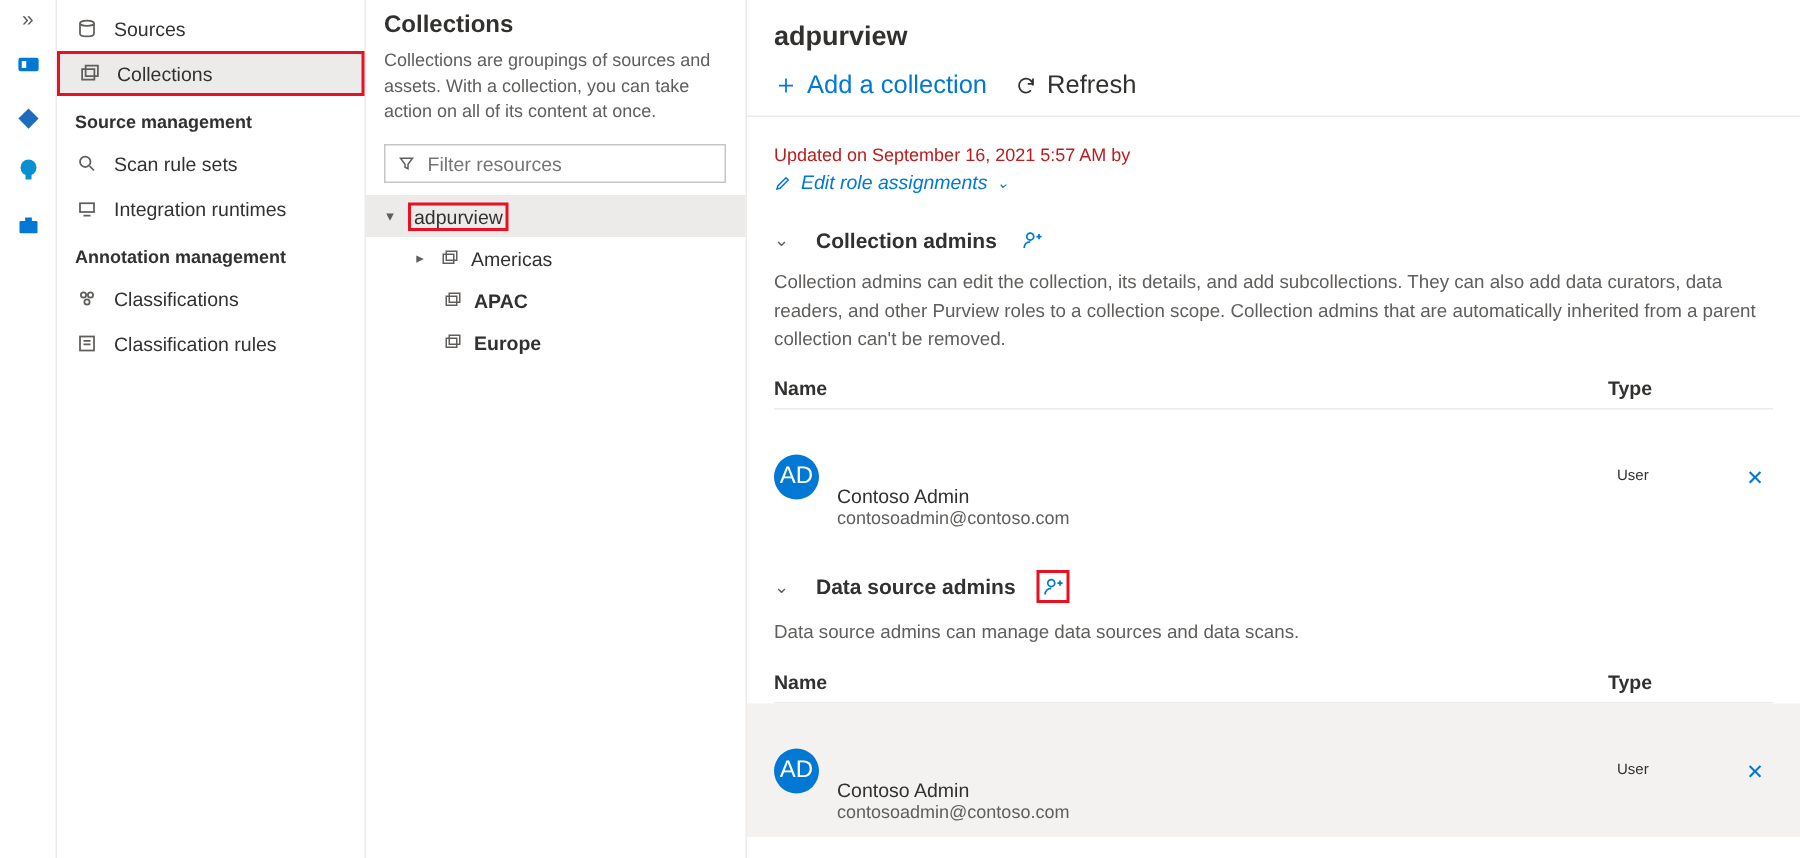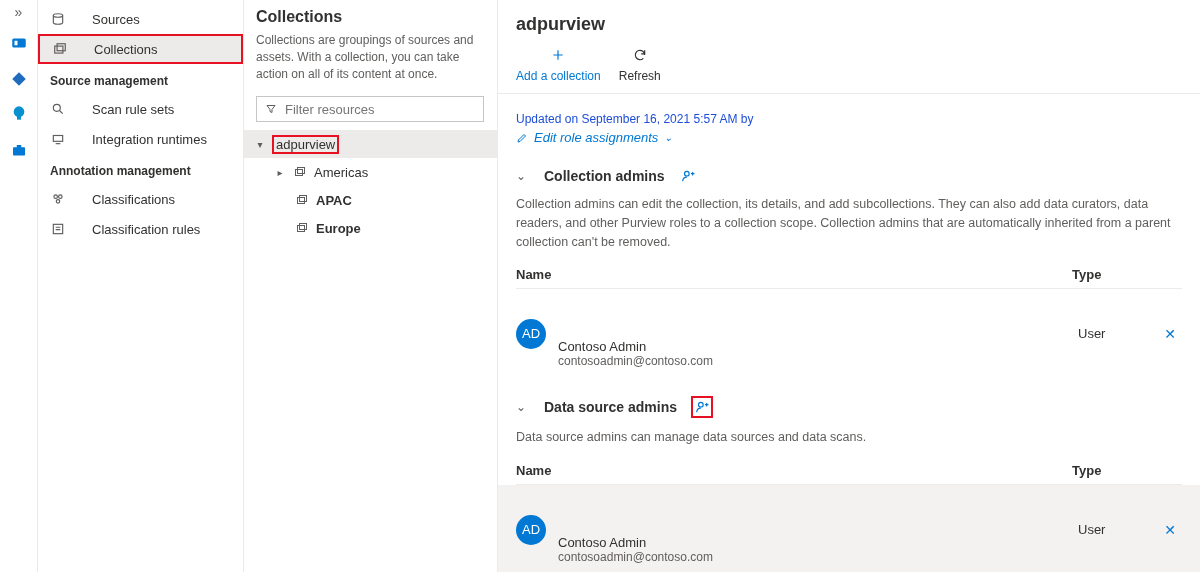--- a/index.html
+++ b/index.html
@@ -5,21 +5,21 @@
   * { box-sizing: border-box; margin: 0; padding: 0; font-family: "Segoe UI", Tahoma, sans-serif; }
   body { width: 1200px; height: 572px; overflow: hidden; background: #fff; color: #323130; font-size: 13px; display: flex; }
   
   
   .icon-rail { width: 38px; border-right: 1px solid #edebe9; background: #fff; display: flex; flex-direction: column; align-items: center; padding-top: 4px; gap: 10px; }
   .icon-rail .rail-item { width: 26px; height: 26px; display: flex; align-items: center; justify-content: center; color: #0078d4; cursor: pointer; }
   .chev-btn { font-size: 14px; color: #605e5c; cursor: pointer; }
 
   
   .sidebar { width: 206px; border-right: 1px solid #edebe9; background: #fff; padding-top: 4px; }
-  .side-item { display: flex; align-items: center; gap: 26px; height: 30px; padding: 0 12px; cursor: pointer; color: #323130; }
+  .side-item { display: flex; align-items: center; gap: 10px; height: 30px; padding: 0 12px; cursor: pointer; color: #323130; }
   .side-item.selected { background: #edebe9; }
   .side-item .icon { width: 16px; display:flex; align-items:center; justify-content:center; color:#605e5c; }
   .side-heading { font-size: 12px; font-weight: 600; color: #323130; padding: 10px 12px 6px; }
   .red-box { border: 2px solid #e81123; }
 
   
   .tree-panel { width: 254px; border-right: 1px solid #edebe9; background: #fff; display:flex; flex-direction:column; }
   .tree-header { padding: 8px 12px 10px; }
   .tree-title { font-size: 16px; font-weight: 600; }
   .tree-sub { font-size: 12px; color: #605e5c; margin-top: 6px; line-height: 1.4; }
@@ -32,44 +32,44 @@
   .tree-row .lbl { font-size:13px; }
   .indent1 { padding-left: 30px; }
   .indent2 { padding-left: 50px; font-weight: bold; }
   .red-inline { border: 2px solid #e81123; padding: 0 2px; }
 
   
   .main { flex:1; display:flex; flex-direction:column; overflow:hidden; }
   .main-head { padding: 14px 18px 0; border-bottom: 1px solid #edebe9; }
   .main-title { font-size: 18px; font-weight: 600; }
   .toolbar { display:flex; gap: 18px; align-items:center; padding: 12px 0 10px; }
-  .tbtn { display:flex; align-items:center; gap:6px; color:#0078d4; font-size:12px; cursor:pointer;flex-direction:column; }
+  .tbtn { display:flex; align-items:center; gap:6px; color:#0078d4; font-size:17px; cursor:pointer; }
   .tbtn .ic { width:16px; height:16px; display:flex; align-items:center; justify-content:center; }
   .tabs-row { display:flex; align-items:center; justify-content:space-between; padding: 18px 18px 0;}
   .tabs { display:flex; gap: 24px; }
   .tab { font-size:13px; padding-bottom: 6px; cursor:pointer; color:#323130; }
   .tab.active { font-weight:600; border-bottom: 2px solid #0078d4; }
-  .updated { color:#1d4ed8; font-size:12px; }
+  .updated { color:#b91c1c; font-size:12px; }
   .edit-row { padding: 4px 18px 10px; }
   .edit-link { color:#0078d4; font-size:13px; display:flex; align-items:center; gap:6px; cursor:pointer;font-style:italic;}
   .section { padding: 12px 18px 6px; }
   .sec-head { display:flex; align-items:center; gap:14px; }
   .sec-title { font-weight:600; font-size:14px; }
   .sec-head .chev { color:#605e5c; width:14px; font-size:12px;}
   .add-person { color:#0078d4; cursor:pointer; display:inline-flex; padding:2px;}
   .sec-desc { color:#605e5c; font-size:12.5px; margin-top:10px; line-height:1.5;}
   .table-head { display:flex; justify-content:flex-end; padding: 16px 0 6px; border-bottom:1px solid #edebe9; font-size:13px; font-weight:600; color:#323130;}
   .table-head .th-name { flex:1; }
   .table-head .th-type { width:110px; }
   .trow { display:flex; align-items:center; padding:10px 0; }
-  .trow .avatar { width:30px; height:30px; border-radius:50%; background:#0078d4; color:#fff; display:flex; align-items:center; justify-content:center; font-size:13px; margin-right:12px;}
+  .trow .avatar { width:30px; height:30px; border-radius:50%; background:#0078d4; color:#fff; display:flex; align-items:center; justify-content:center; font-size:16px; margin-right:12px;}
   .trow .who { flex:1; }
   .trow .pname { font-size:13px;margin-top:40px; }
   .trow .pemail { font-size:12px; color:#605e5c; }
-  .trow .ptype { width:80px; font-size:13px;margin-left:10px; }
+  .trow .ptype { width:80px; font-size:10px;margin-left:10px; }
   .trow .premove { color:#0078d4; cursor:pointer; font-size:14px; width:24px; text-align:center;}
   .trow.shaded { background:#f3f2f1; margin: 0 -18px; padding:10px 18px;}
   
   svg { display:block; }
 </style>
 </head>
 <body>
 
 <div class="icon-rail">
   <div class="chev-btn">»</div>

